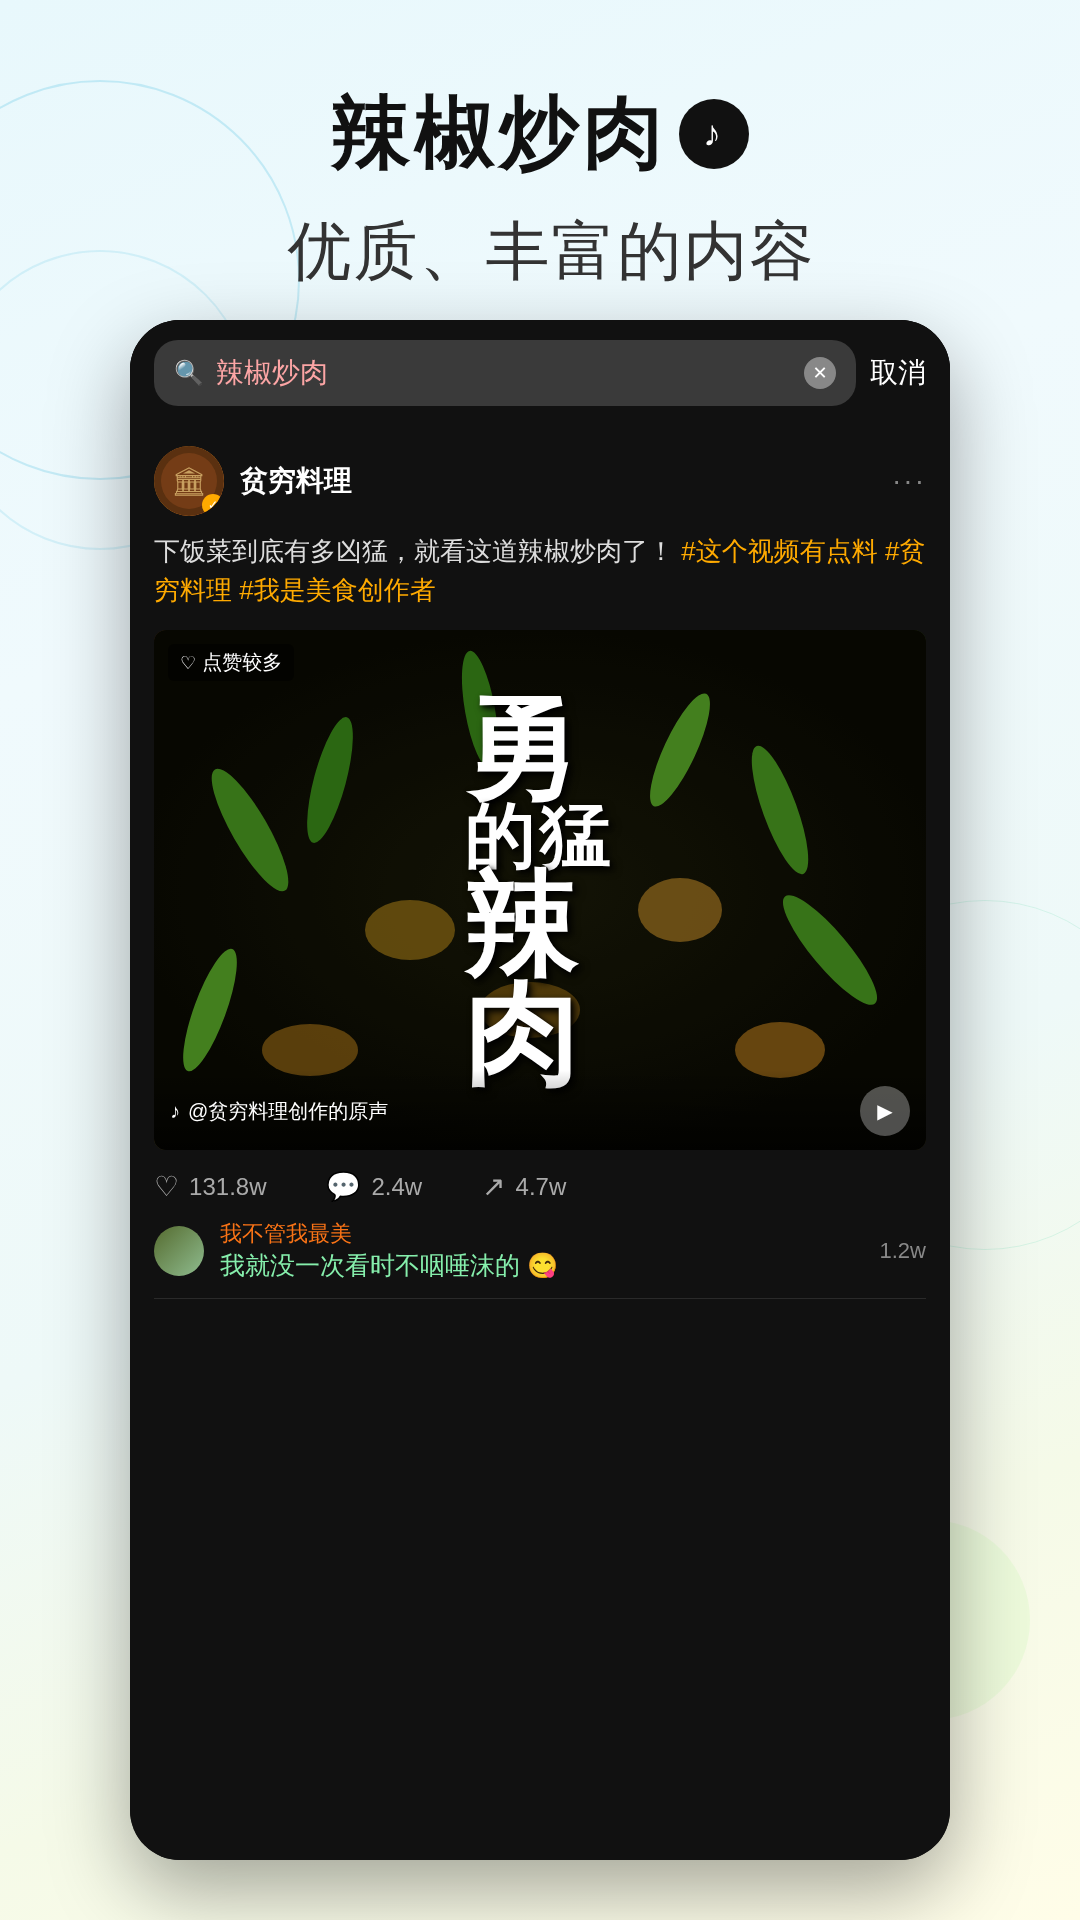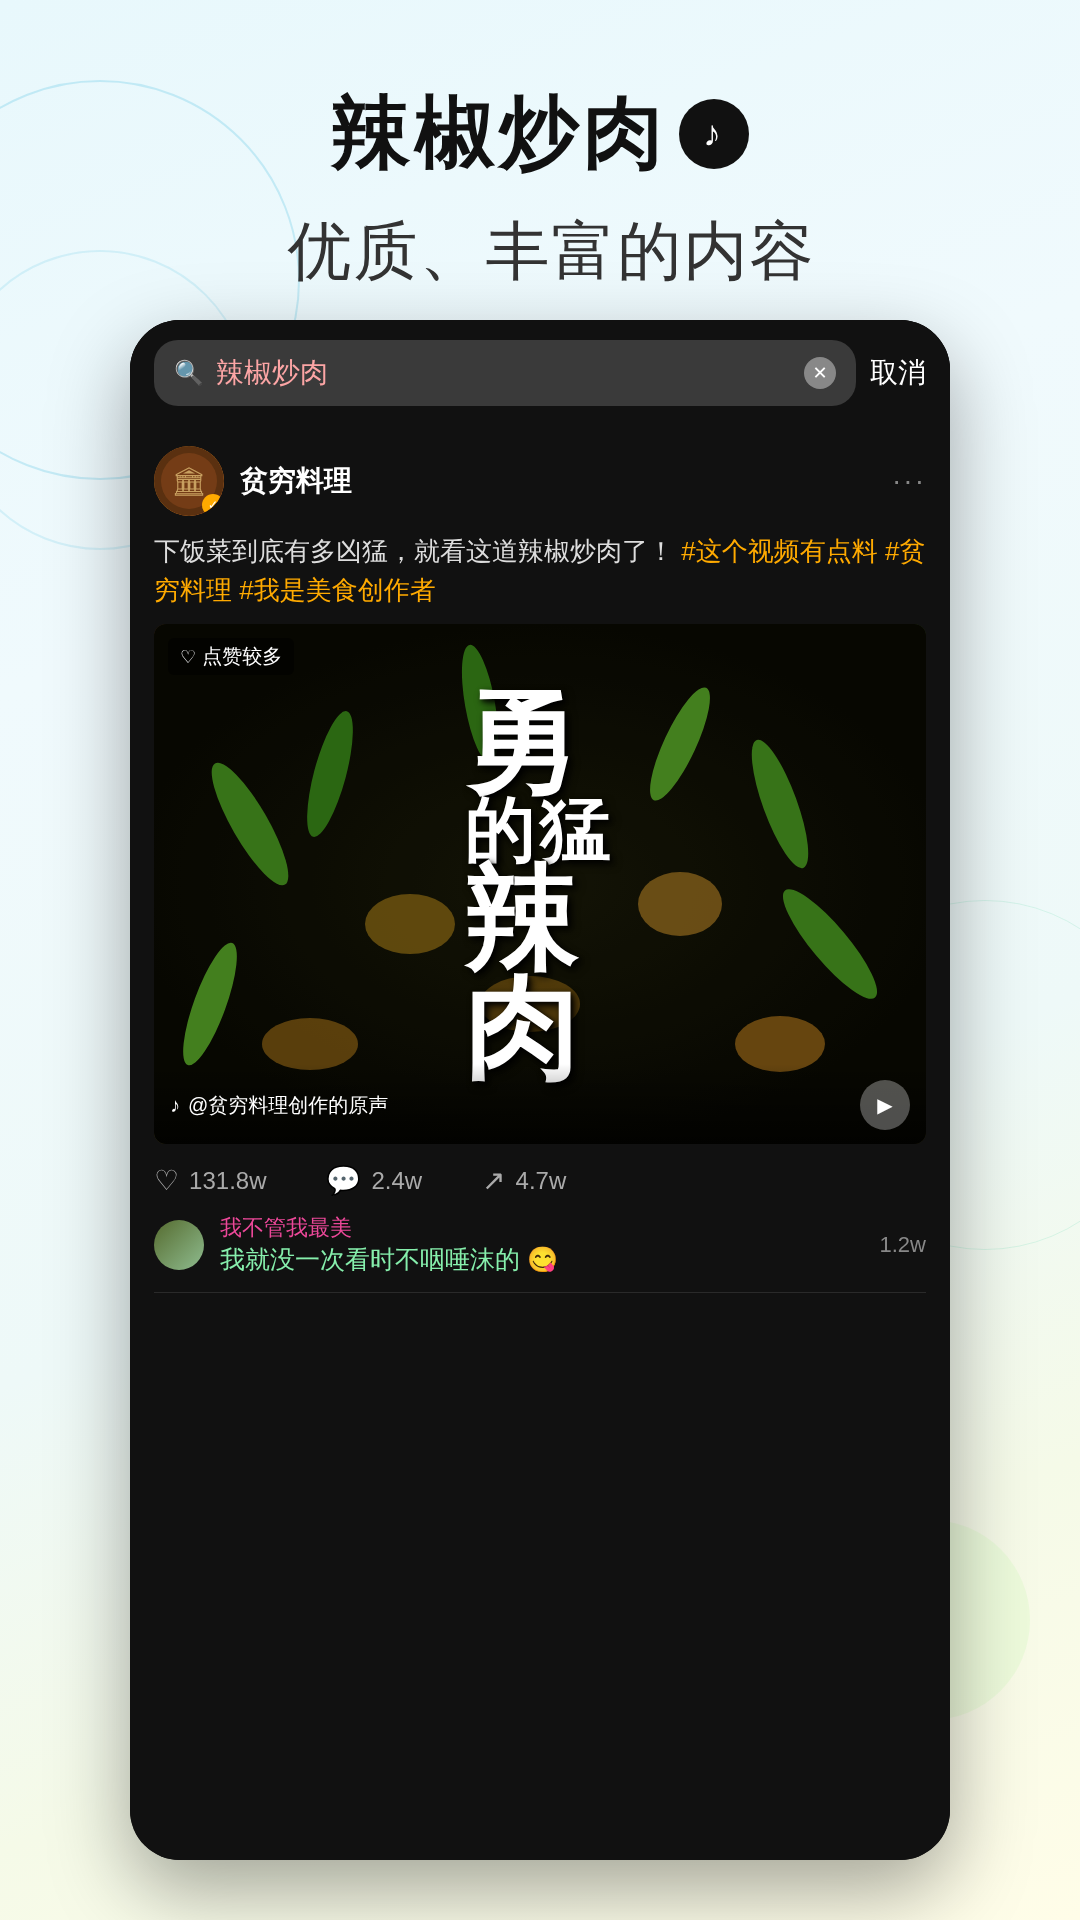--- a/index.html
+++ b/index.html
@@ -247,21 +247,21 @@
       color: #888;
       font-size: 28px;
       letter-spacing: 2px;
     }
 
     
     .post-desc {
       color: #ddd;
       font-size: 26px;
       line-height: 1.5;
-      margin-bottom: 14px;
+      margin-bottom: 20px;
     }
 
     .hashtag {
       color: #ffaa00;
     }
 
     
     .video-card {
       position: relative;
       width: 100%;
@@ -381,21 +381,21 @@
       border-radius: 50%;
       background: linear-gradient(135deg, #556B2F, #8FBC8F);
       flex-shrink: 0;
     }
 
     .comment-content {
       flex: 1;
     }
 
     .comment-username {
-      color: #ec4899;
+      color: #f97316;
       font-size: 22px;
     }
 
     .comment-text {
       color: #86efac;
       font-size: 25px;
     }
 
     .comment-right {
       color: #888;

